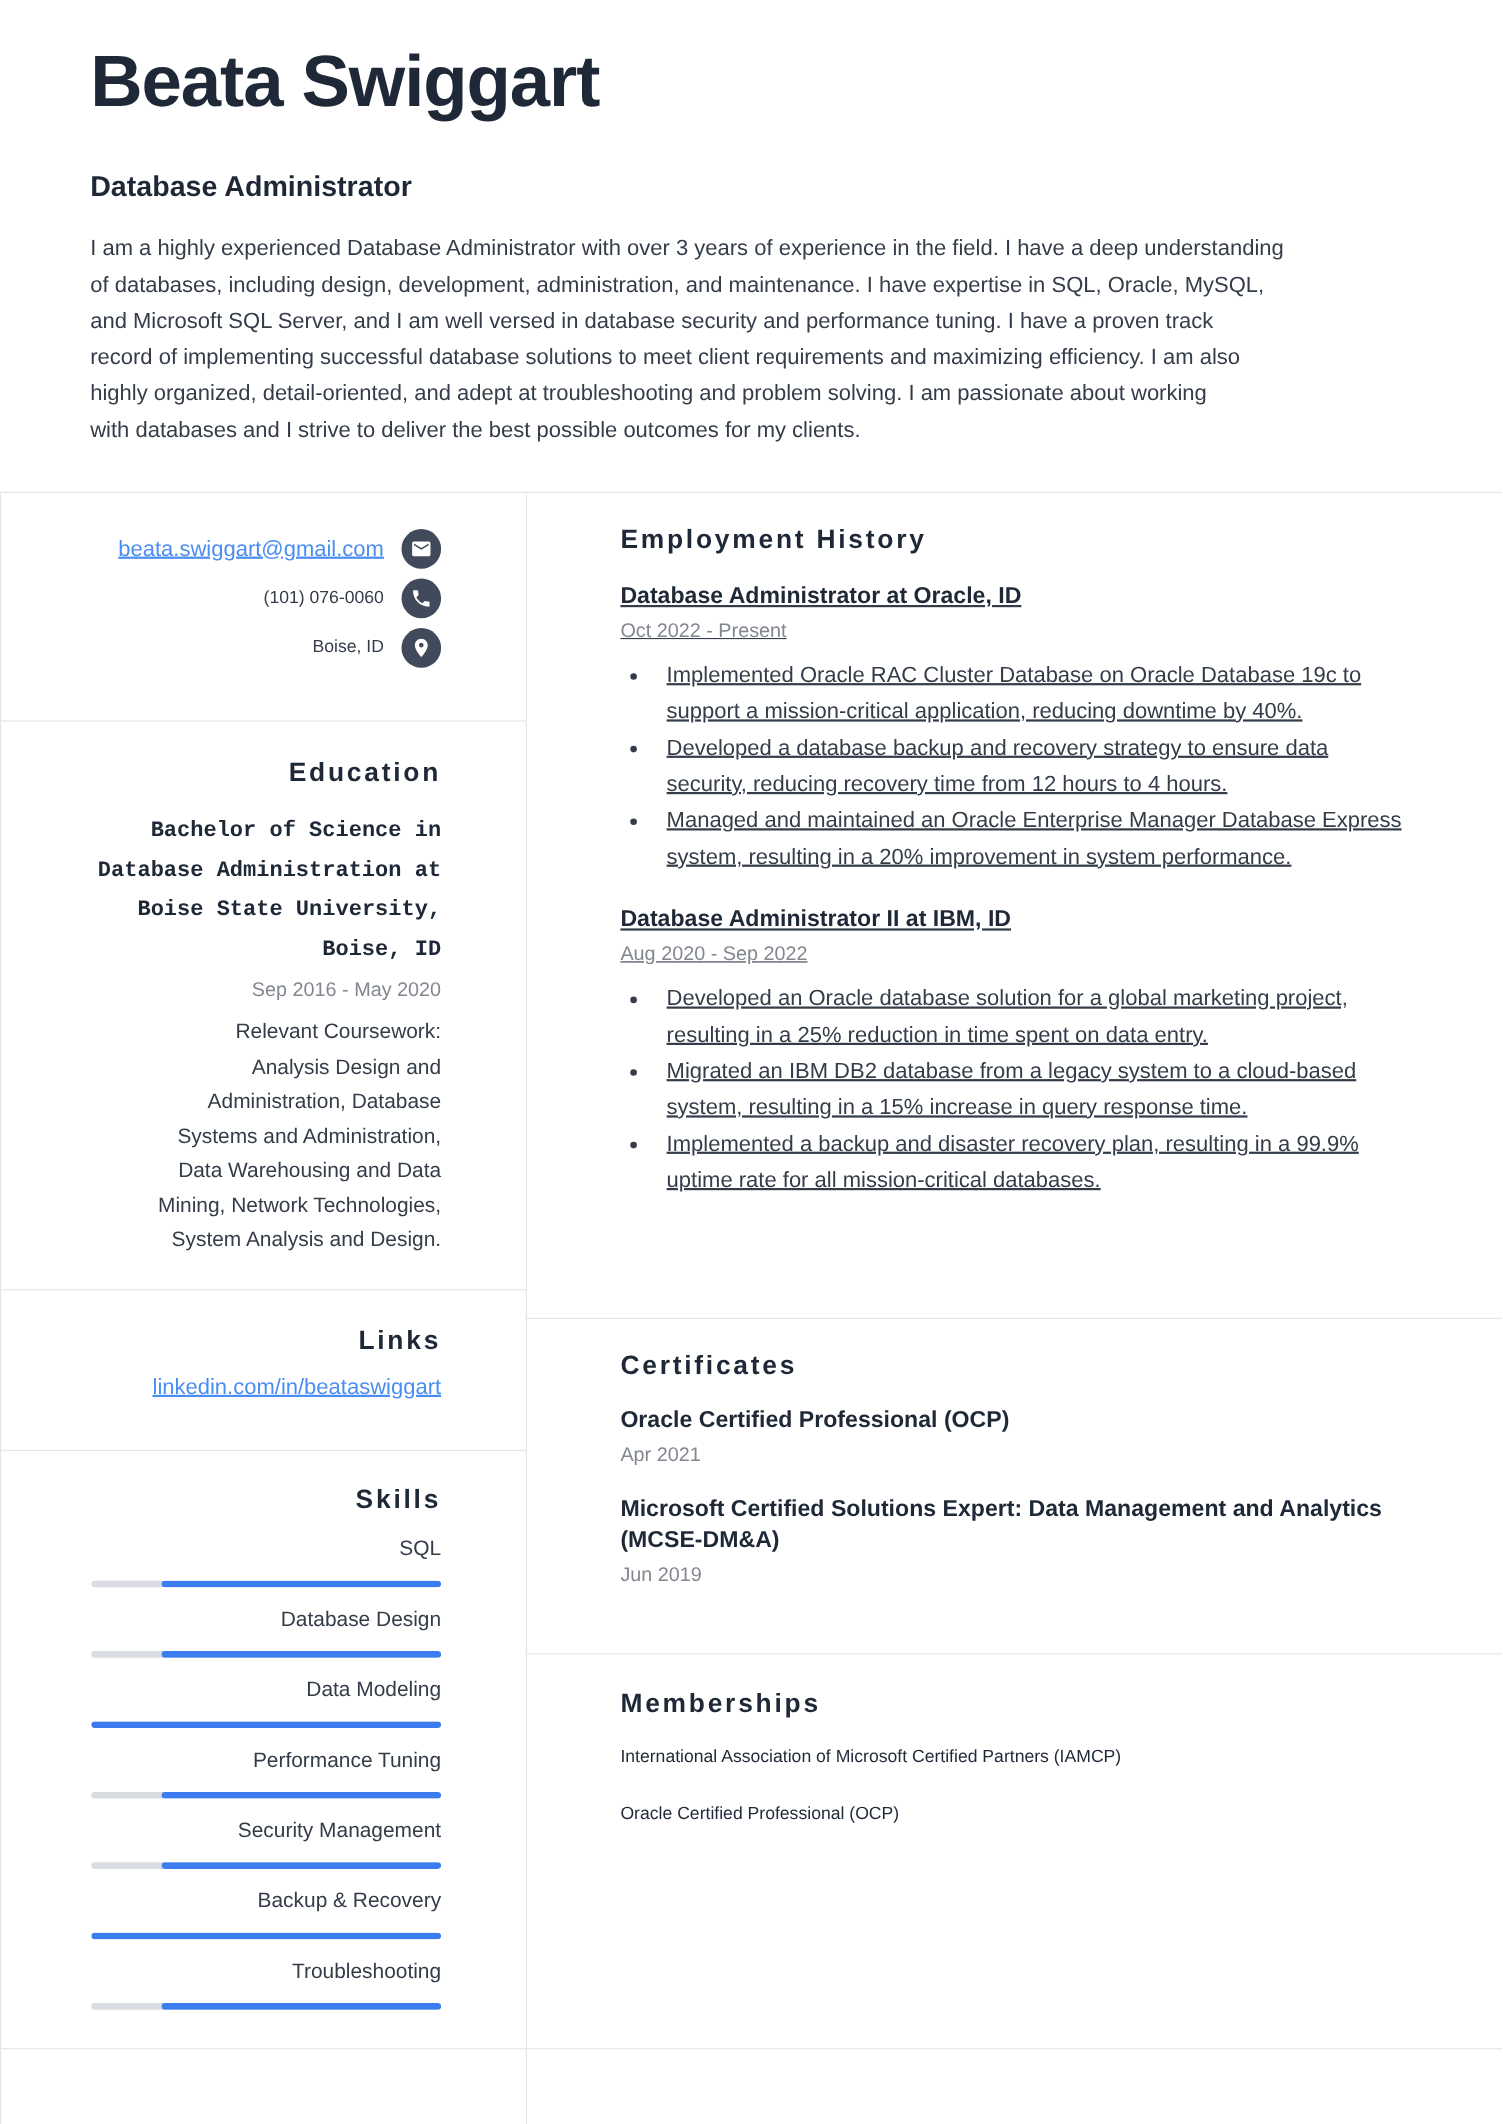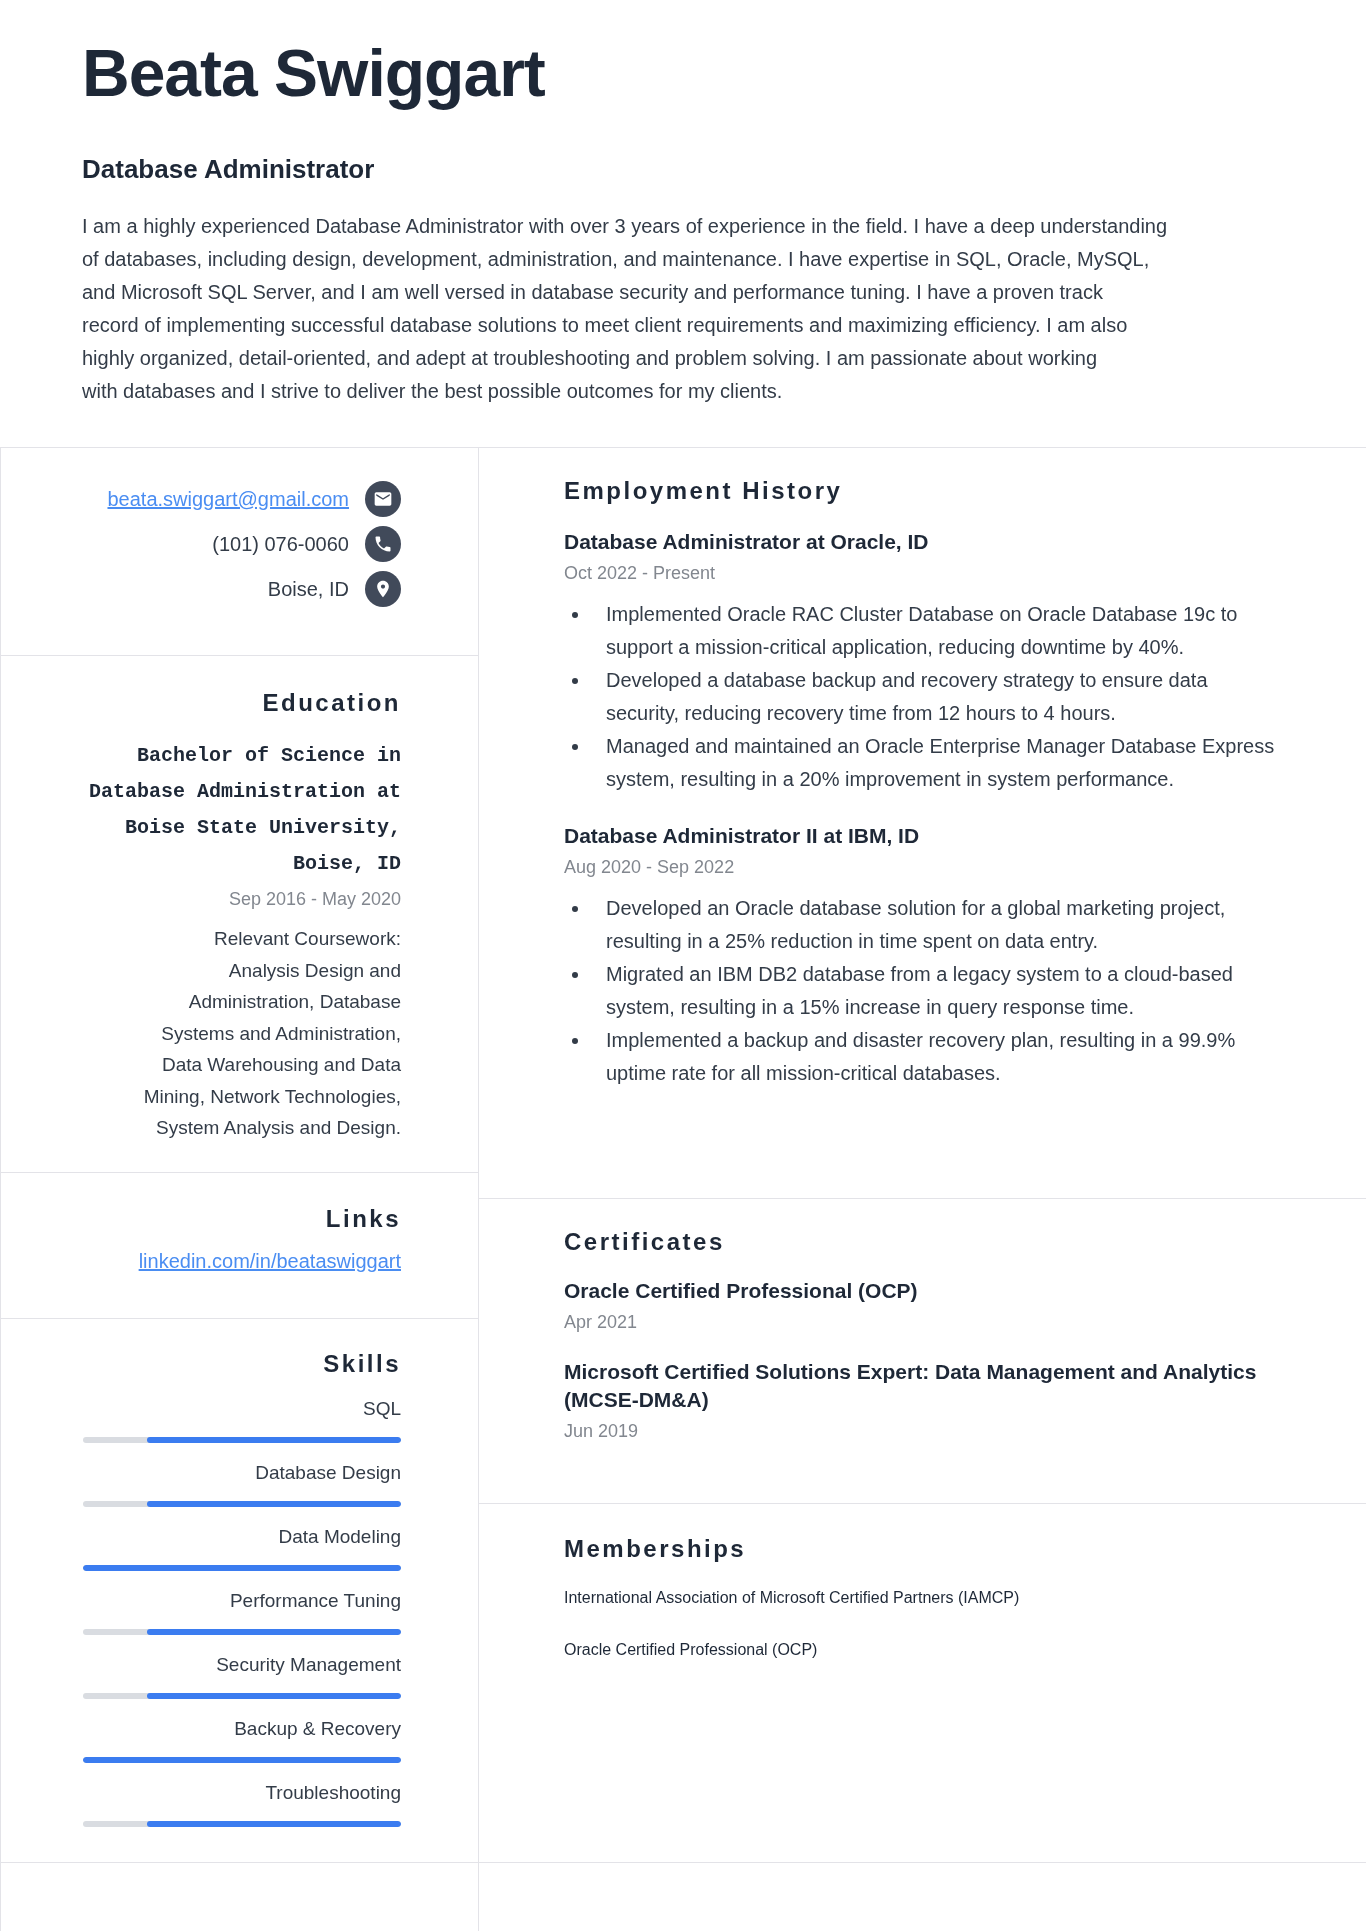--- a/index.html
+++ b/index.html
@@ -54,21 +54,21 @@
   
   h2 {
     font-size:24px; font-weight:700; letter-spacing:2.5px; line-height:30px;
     color:var(--navy,#1e2837);
   }
   
   .contact-row {
     display:flex; justify-content:flex-end; align-items:center;
     gap:16px; height:36px; margin-bottom:9px;
   }
-  .contact-text { font-size:20px; color:var(--body,#333c48); }
+  .contact-text { font-size:16px; color:var(--body,#333c48); }
   a.link { color:var(--link,#4a8df2); text-decoration:underline; font-size:20px; }
   .cicon {
     width:36px; height:36px; flex:0 0 36px; border-radius:50%;
     background:var(--iconbg,#414a5a);
     display:flex; align-items:center; justify-content:center;
   }
   .cicon svg { width:20px; height:20px; display:block; }
   
   .degree { margin-top:20px; }
   .degree .line { font-size:20px; font-weight:700; line-height:36px; color:var(--navy,#1e2837);font-family:Liberation Mono, monospace; }
@@ -83,21 +83,21 @@
   .skill-label { font-size:19px; line-height:24px; color:var(--body,#333c48); }
   .bar {
     position:relative; height:6px; margin-top:16px; border-radius:3px;
     background:var(--track,#d9dce1); overflow:hidden;
   }
   .bar-fill {
     position:absolute; top:0; right:0; bottom:0; border-radius:3px;
     background:var(--accent,#3b7cf0);
   }
   
-  .job { margin-top:22px; }
+  .job { margin-top:22px;text-decoration:underline; }
   .job + .job { margin-top:26px; }
   .job-heading { font-size:21px; font-weight:700; line-height:28px; color:var(--navy,#1e2837); }
   .job-dates { margin-top:5px; font-size:18px; line-height:24px; color:var(--muted,#82878f); }
   .job ul { margin-top:13px; padding-left:27px; list-style:disc; }
   .job li { padding-left:15px; font-size:20px; line-height:33px; color:var(--body,#333c48); }
   
   .cert-item { margin-top:20px; }
   .cert-item + .cert-item { margin-top:24px; }
   .cert-title { font-size:21px; font-weight:700; line-height:28px; color:var(--navy,#1e2837); }
   .cert-date { margin-top:5px; font-size:18px; line-height:24px; color:var(--muted,#82878f); }

